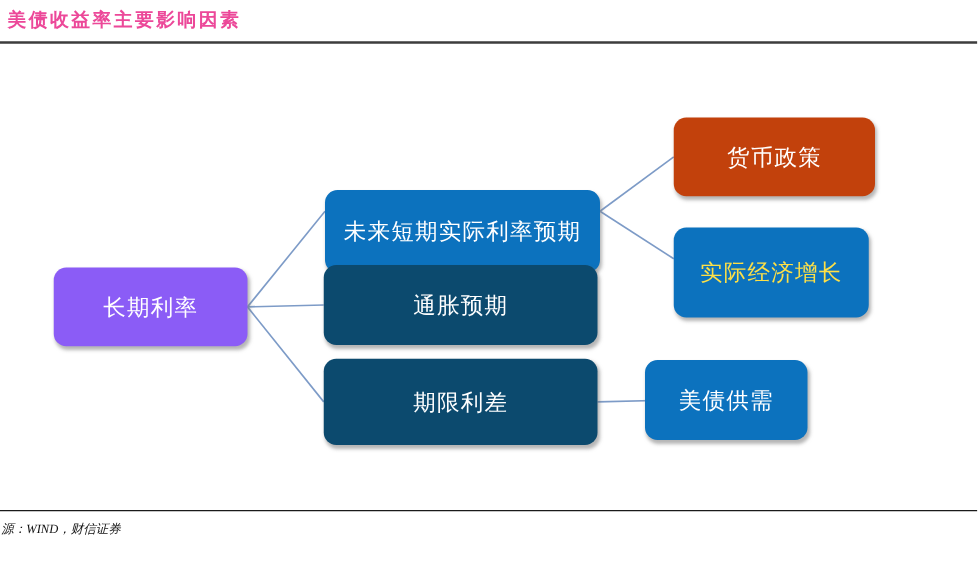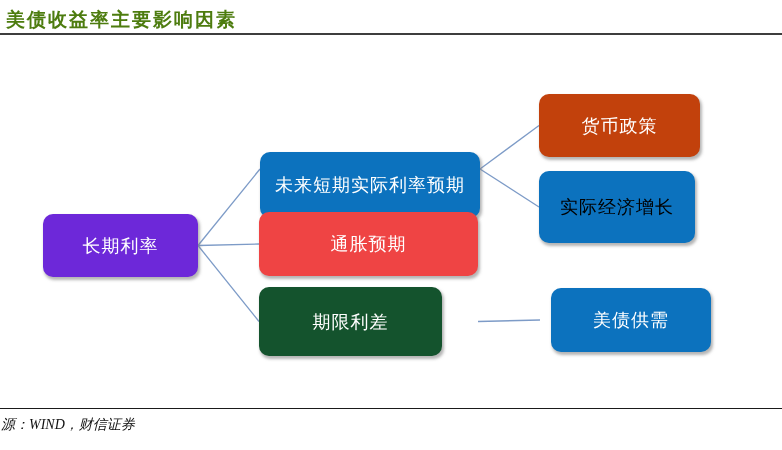--- a/index.html
+++ b/index.html
@@ -8,23 +8,23 @@
     width: 782px;
     height: 450px;
     background: #ffffff;
     overflow: hidden;
     font-family: "Liberation Serif", serif;
   }
   .figure-title {
     position: absolute;
     left: 6px;
     top: 7px;
-    font-size: 19px;
+    font-size: 15px;
     font-weight: bold;
-    color: #4d7c0f;
+    color: #ec4899;
     letter-spacing: 2px;
     font-family: "Liberation Serif", serif;
   }
   .title-rule {
     position: absolute;
     left: 0;
     top: 33px;
     width: 782px;
     height: 2px;
   }
@@ -59,21 +59,21 @@
     position: absolute;
     left: 0;
     top: 408px;
     width: 782px;
     height: 1px;
   }
   .source-text {
     position: absolute;
     left: 1px;
     top: 416px;
-    font-size: 14px;
+    font-size: 10px;
     font-style: italic;
     color: #111111;
     font-family: "Liberation Serif", serif;
   }
 </style>
 </head>
 <body>
 
 <div id="page">
   <div class="figure-title">美债收益率主要影响因素</div>
@@ -81,38 +81,38 @@
 
   <svg id="edge-svg" viewBox="0 0 782 450">
       <line x1="198" y1="245.5" x2="260" y2="169" stroke="#7D9BC7" stroke-width="1.3"></line>
       <line x1="198" y1="245.5" x2="259" y2="244" stroke="#7D9BC7" stroke-width="1.3"></line>
       <line x1="198" y1="245.5" x2="259" y2="321.5" stroke="#7D9BC7" stroke-width="1.3"></line>
       <line x1="480" y1="169" x2="539" y2="125.5" stroke="#7D9BC7" stroke-width="1.3"></line>
       <line x1="480" y1="169" x2="539" y2="207" stroke="#7D9BC7" stroke-width="1.3"></line>
       <line x1="478" y1="321.5" x2="540" y2="320" stroke="#7D9BC7" stroke-width="1.3"></line>
     </svg>
   <div id="diagram-layer">
-      <div class="node" style="left: 43px; top: 214px; width: 155px; height: 63px; background: #6d28d9; color: rgb(255, 255, 255);">
+      <div class="node" style="left: 43px; top: 214px; width: 155px; height: 63px; background: #8b5cf6; color: rgb(255, 255, 255);">
         <span>长期利率</span>
       </div>
       <div class="node" style="left: 260px; top: 152px; width: 220px; height: 66px; background: rgb(12, 114, 190); color: rgb(255, 255, 255);">
         <span>未来短期实际利率预期</span>
       </div>
-      <div class="node" style="left: 259px; top: 212px; width: 219px; height: 64px; background: #ef4444; color: rgb(255, 255, 255);">
+      <div class="node" style="left: 259px; top: 212px; width: 219px; height: 64px; background: #0c4a6e; color: rgb(255, 255, 255);">
         <span>通胀预期</span>
       </div>
-      <div class="node" style="left: 259px; top: 287px; width: 183px; height: 69px; background: #14532d; color: rgb(255, 255, 255);">
+      <div class="node" style="left: 259px; top: 287px; width: 219px; height: 69px; background: #0c4a6e; color: rgb(255, 255, 255);">
         <span>期限利差</span>
       </div>
       <div class="node" style="left: 539px; top: 94px; width: 161px; height: 63px; background: #c2410c; color: rgb(255, 255, 255);">
         <span>货币政策</span>
       </div>
-      <div class="node" style="left: 539px; top: 171px; width: 156px; height: 72px; background: rgb(12, 114, 190); color: #000000;">
+      <div class="node" style="left: 539px; top: 182px; width: 156px; height: 72px; background: rgb(12, 114, 190); color: #fde047;">
         <span>实际经济增长</span>
       </div>
-      <div class="node" style="left: 551px; top: 288px; width: 160px; height: 64px; background: rgb(12, 114, 190); color: rgb(255, 255, 255);">
+      <div class="node" style="left: 516px; top: 288px; width: 130px; height: 64px; background: rgb(12, 114, 190); color: rgb(255, 255, 255);">
         <span>美债供需</span>
       </div>
     </div>
 
   <div class="footer-rule" style="background: rgb(26, 26, 26);"></div>
   <div class="source-text">源：WIND，财信证券</div>
 </div>
 
 </body></html>

